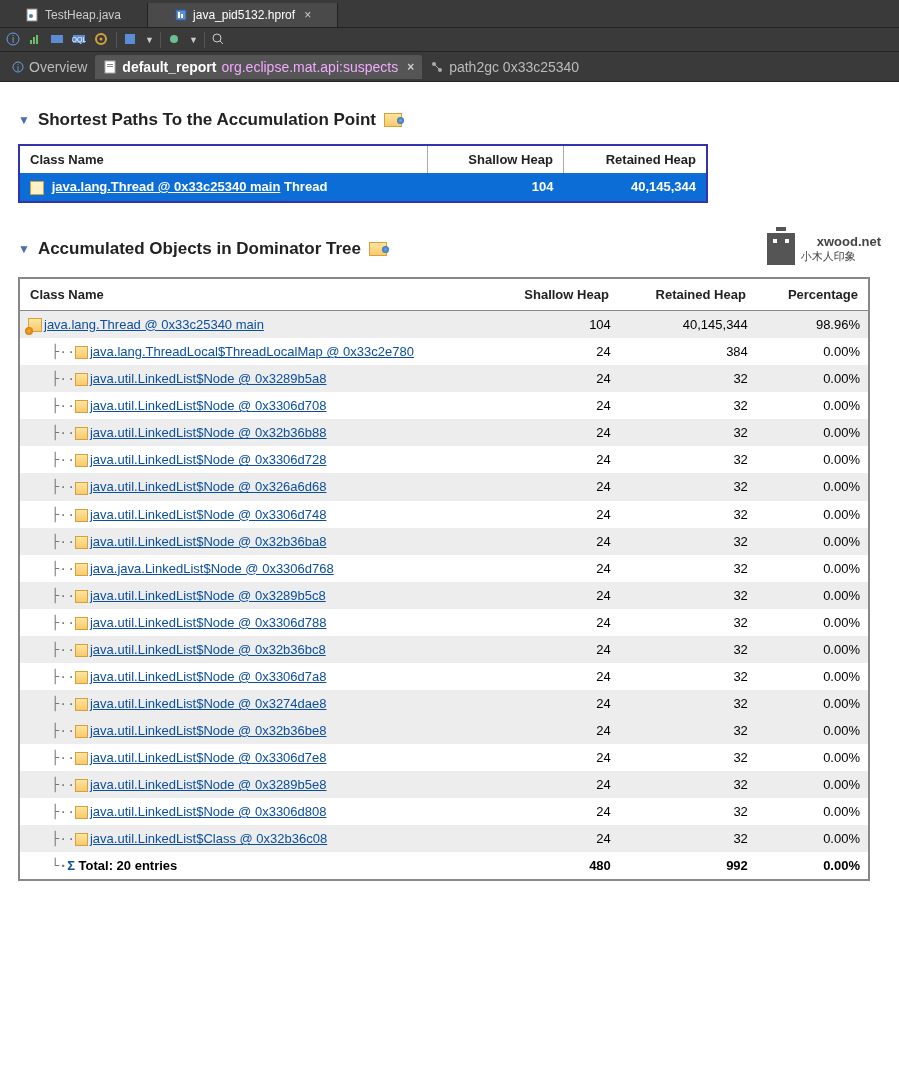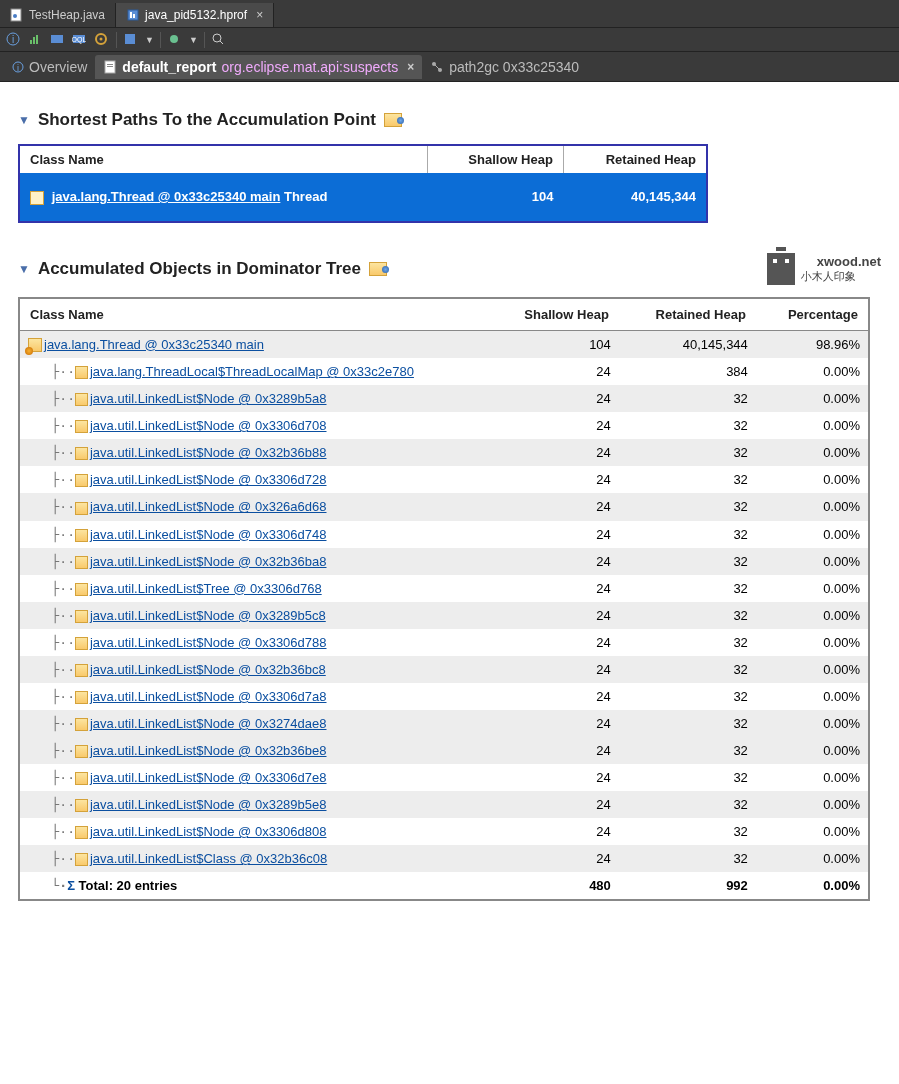--- a/index.html
+++ b/index.html
@@ -1,19 +1,19 @@
 <!DOCTYPE html>
 <html><head>
 <meta charset="utf-8">
 <style>
   * { box-sizing: border-box; margin: 0; padding: 0; }
   body { font-family: Arial, sans-serif; font-size: 13px; background: #fff; width: 899px; }
   
   .tabbar-top { background: #3a3a3a; display: flex; align-items: flex-end; height: 28px; border-bottom: 1px solid #222; }
-  .tab-top { display: flex; align-items: center; gap: 5px; padding: 5px 10px; color: #ccc; font-size: 12px; border-right: 1px solid #222; cursor: pointer; }
+  .tab-top { display: flex; align-items: center; gap: 5px; padding: 5px 26px; color: #ccc; font-size: 12px; border-right: 1px solid #222; cursor: pointer; }
   .tab-top.active { background: #4a4a4a; color: #fff; }
   .file-icon { width: 14px; height: 14px; display: inline-flex; align-items: center; justify-content: center; }
   .close-x { color: #ccc; font-size: 12px; margin-left: 4px; }
   
   .toolbar { background: #3a3a3a; height: 24px; display: flex; align-items: center; gap: 6px; padding: 0 6px; border-bottom: 1px solid #222; }
   .toolbar-icon { width: 16px; height: 16px; display: inline-block; }
   .toolbar-sep { width: 1px; height: 16px; background: #555; }
   
   .tabbar-sub { background: #3a3a3a; display: flex; align-items: center; height: 30px; padding: 0 4px; border-bottom: 1px solid #222; }
   .sub-tab { display: flex; align-items: center; gap: 5px; padding: 4px 8px; color: #bbb; font-size: 14px; cursor: pointer; }
@@ -24,21 +24,21 @@
   .content { padding: 18px; background: #fff; }
   
   .section-header { display: flex; align-items: center; gap: 8px; font-size: 17px; font-weight: bold; color: #222; margin: 10px 0 14px 0; }
   .twisty { color: #4a6ea9; font-size: 12px; }
   .section-icon { width: 18px; height: 14px; background: linear-gradient(#fce5a0,#f9c96b); border: 1px solid #d4a23a; display: inline-block; position: relative; }
   .section-icon::after { content: ''; position: absolute; right: -3px; top: 3px; width: 7px; height: 7px; background: radial-gradient(#6fa8e8,#2a5fa8); border-radius: 50%; }
   
   .path-table { border: 2px solid #33a; width: 690px; border-collapse: collapse; }
   .path-table th { text-align: left; padding: 6px 10px; font-weight: bold; color: #222; border-right: 1px solid #aaa; background: #fff; }
   .path-table th.num { text-align: right; }
-  .path-table td { padding: 16px 10px; }
+  .path-table td { padding: 6px 10px; }
   .path-row-selected { background: #0c6dd6; color: #fff; }
   .path-row-selected a { color: #fff; text-decoration: underline; font-weight: bold; }
   .path-row-selected .tail { font-weight: bold; text-decoration: none; }
   .num-cell { text-align: right; font-weight: bold; }
   .class-icon { width: 14px; height: 14px; background: linear-gradient(#fce5a0,#f9c96b); border: 1px solid #d4a23a; display: inline-block; vertical-align: middle; margin-right: 4px; }
   
   .acc-header-row { display: flex; align-items: center; justify-content: space-between; margin-top: 30px; }
   .logo-box { display: flex; align-items: center; gap: 6px; font-size: 11px; color: #444; }
   .robot { width: 28px; height: 32px; background: #555; position: relative; }
   .robot::before { content: ''; position: absolute; top: -6px; left: 9px; width: 10px; height: 4px; background: #555; }
@@ -258,21 +258,21 @@
           <td class="num">32</td>
           <td class="num">0.00%</td>
         </tr>
         <tr class="even">
           <td><span class="tree-line">&nbsp;&nbsp;&nbsp;├··</span><span class="node-icon"></span><a href="#">java.util.LinkedList$Node @ 0x32b36ba8</a></td>
           <td class="num">24</td>
           <td class="num">32</td>
           <td class="num">0.00%</td>
         </tr>
         <tr>
-          <td><span class="tree-line">&nbsp;&nbsp;&nbsp;├··</span><span class="node-icon"></span><a href="#">java.util.LinkedList$Tree @ 0x3306d768</a></td>
+          <td><span class="tree-line">&nbsp;&nbsp;&nbsp;├··</span><span class="node-icon"></span><a href="#">java.java.LinkedList$Node @ 0x3306d768</a></td>
           <td class="num">24</td>
           <td class="num">32</td>
           <td class="num">0.00%</td>
         </tr>
         <tr class="even">
           <td><span class="tree-line">&nbsp;&nbsp;&nbsp;├··</span><span class="node-icon"></span><a href="#">java.util.LinkedList$Node @ 0x3289b5c8</a></td>
           <td class="num">24</td>
           <td class="num">32</td>
           <td class="num">0.00%</td>
         </tr>

